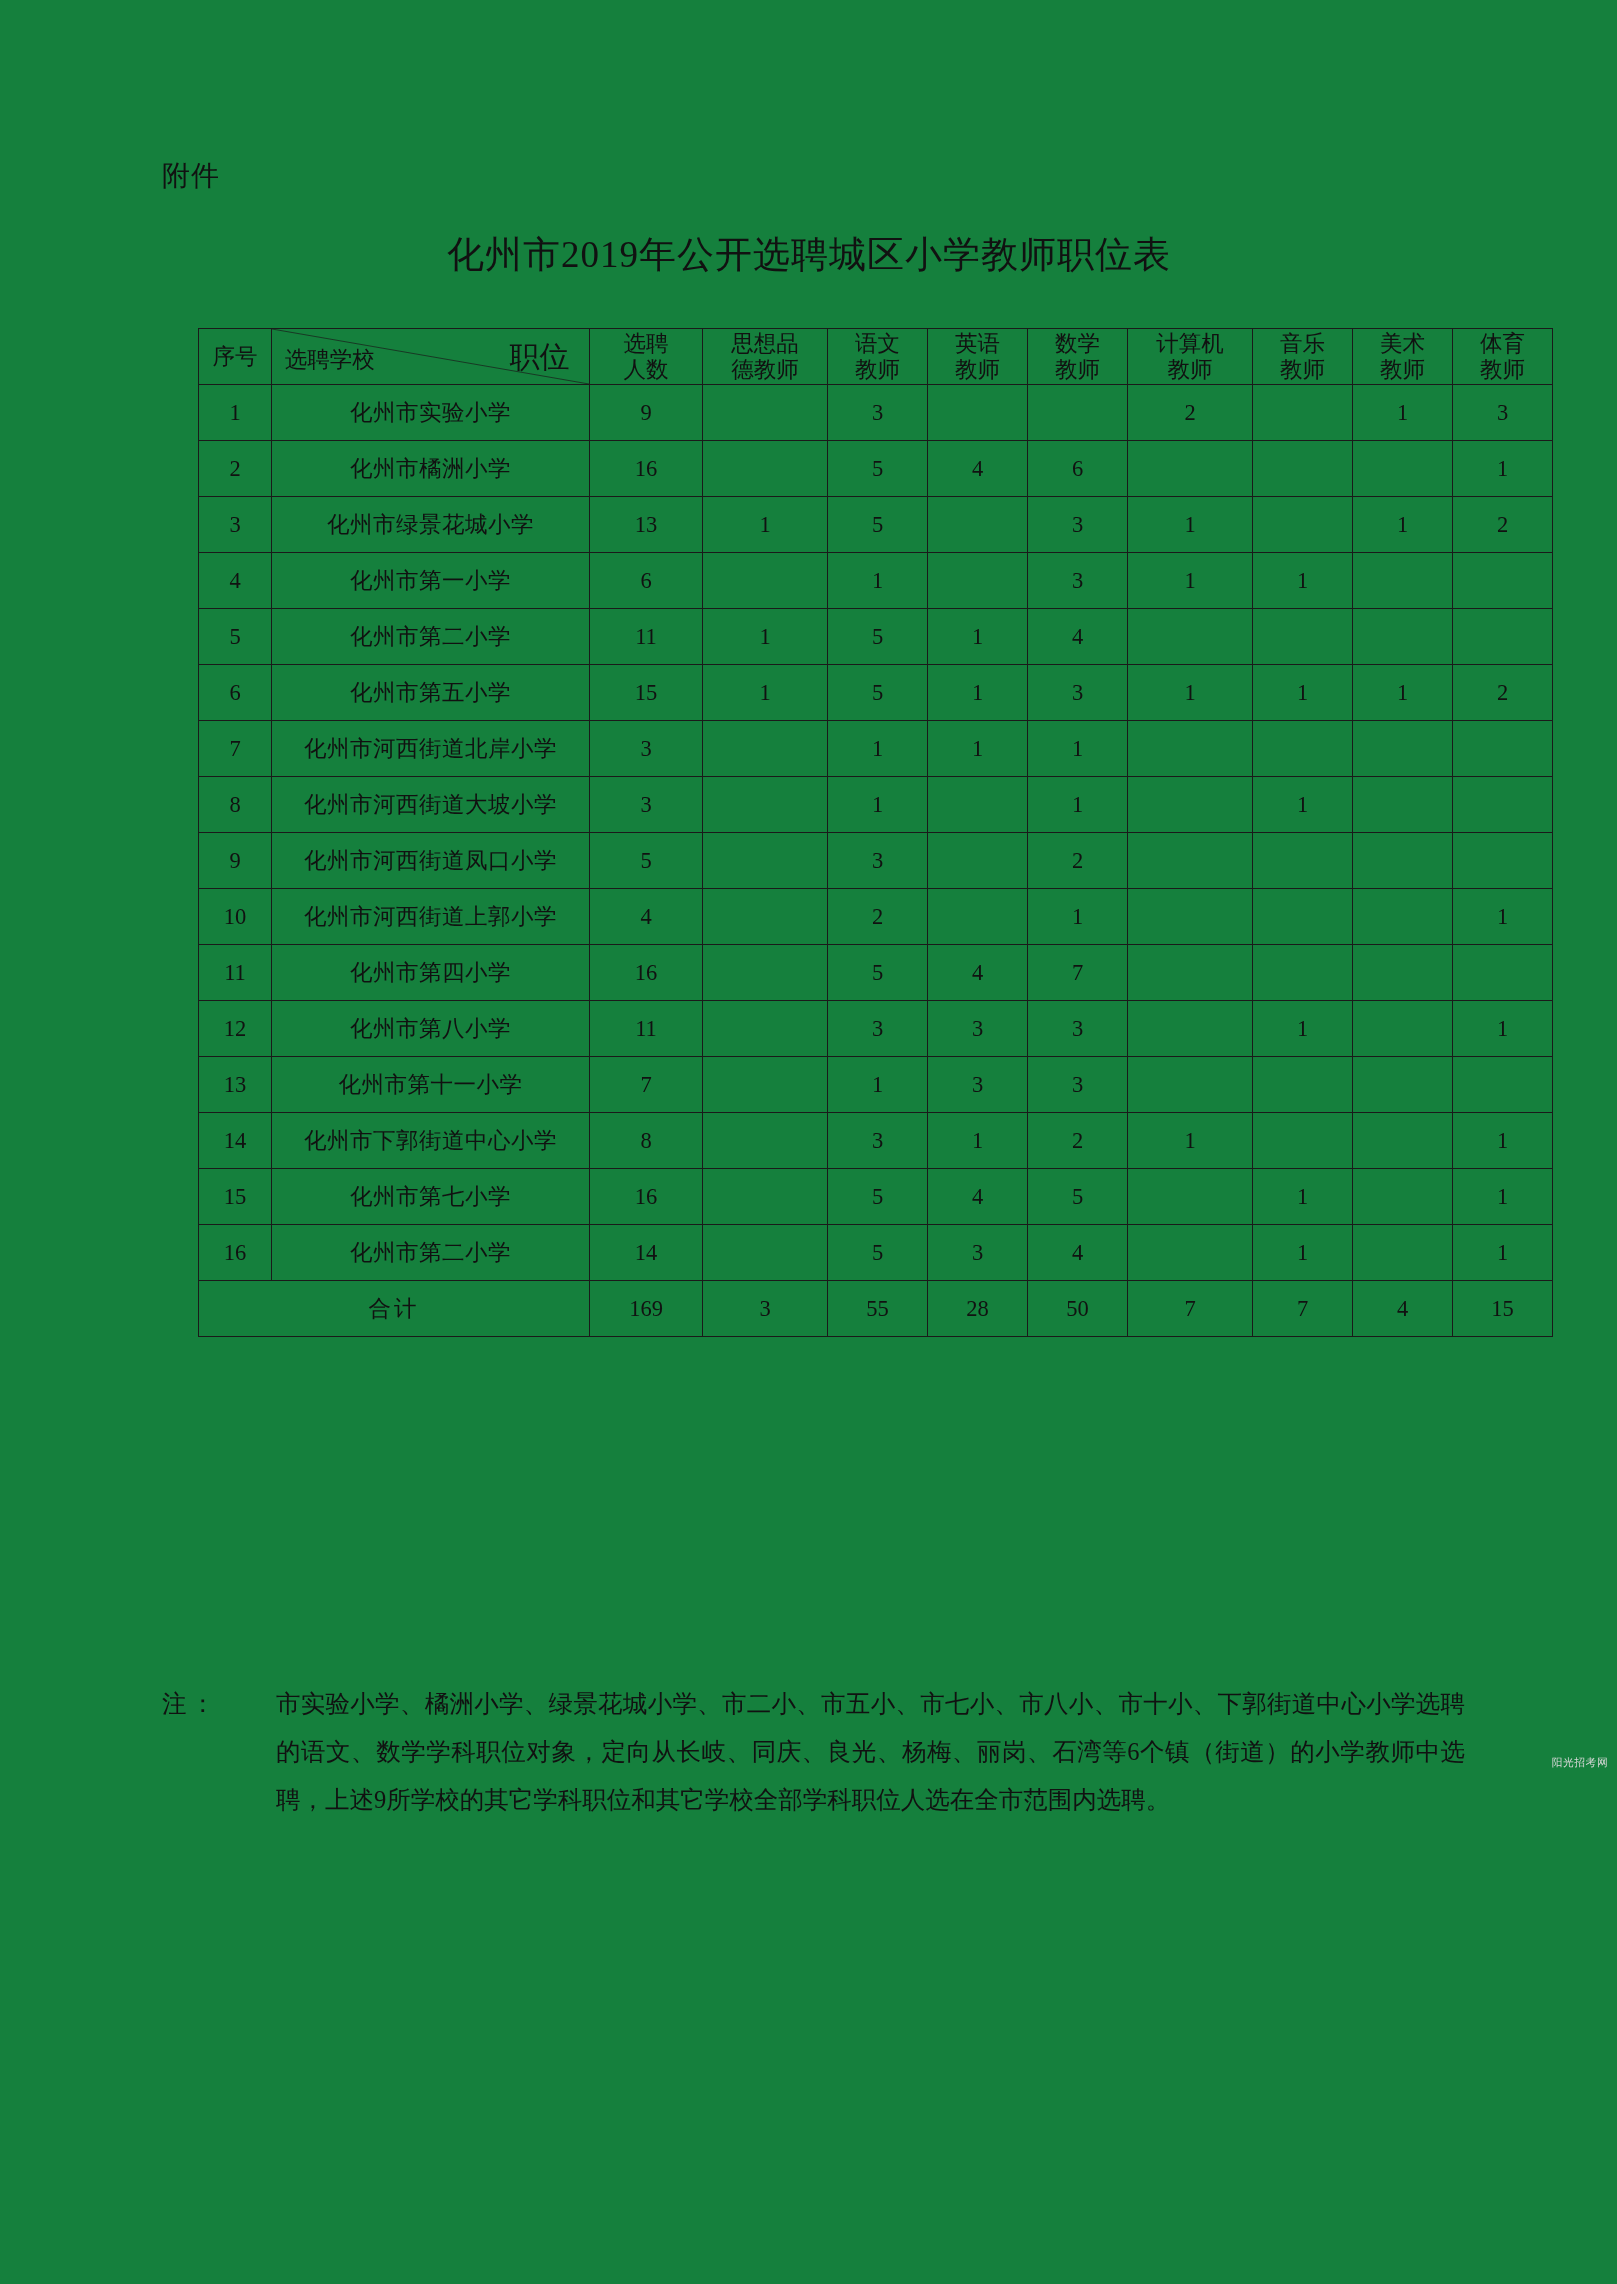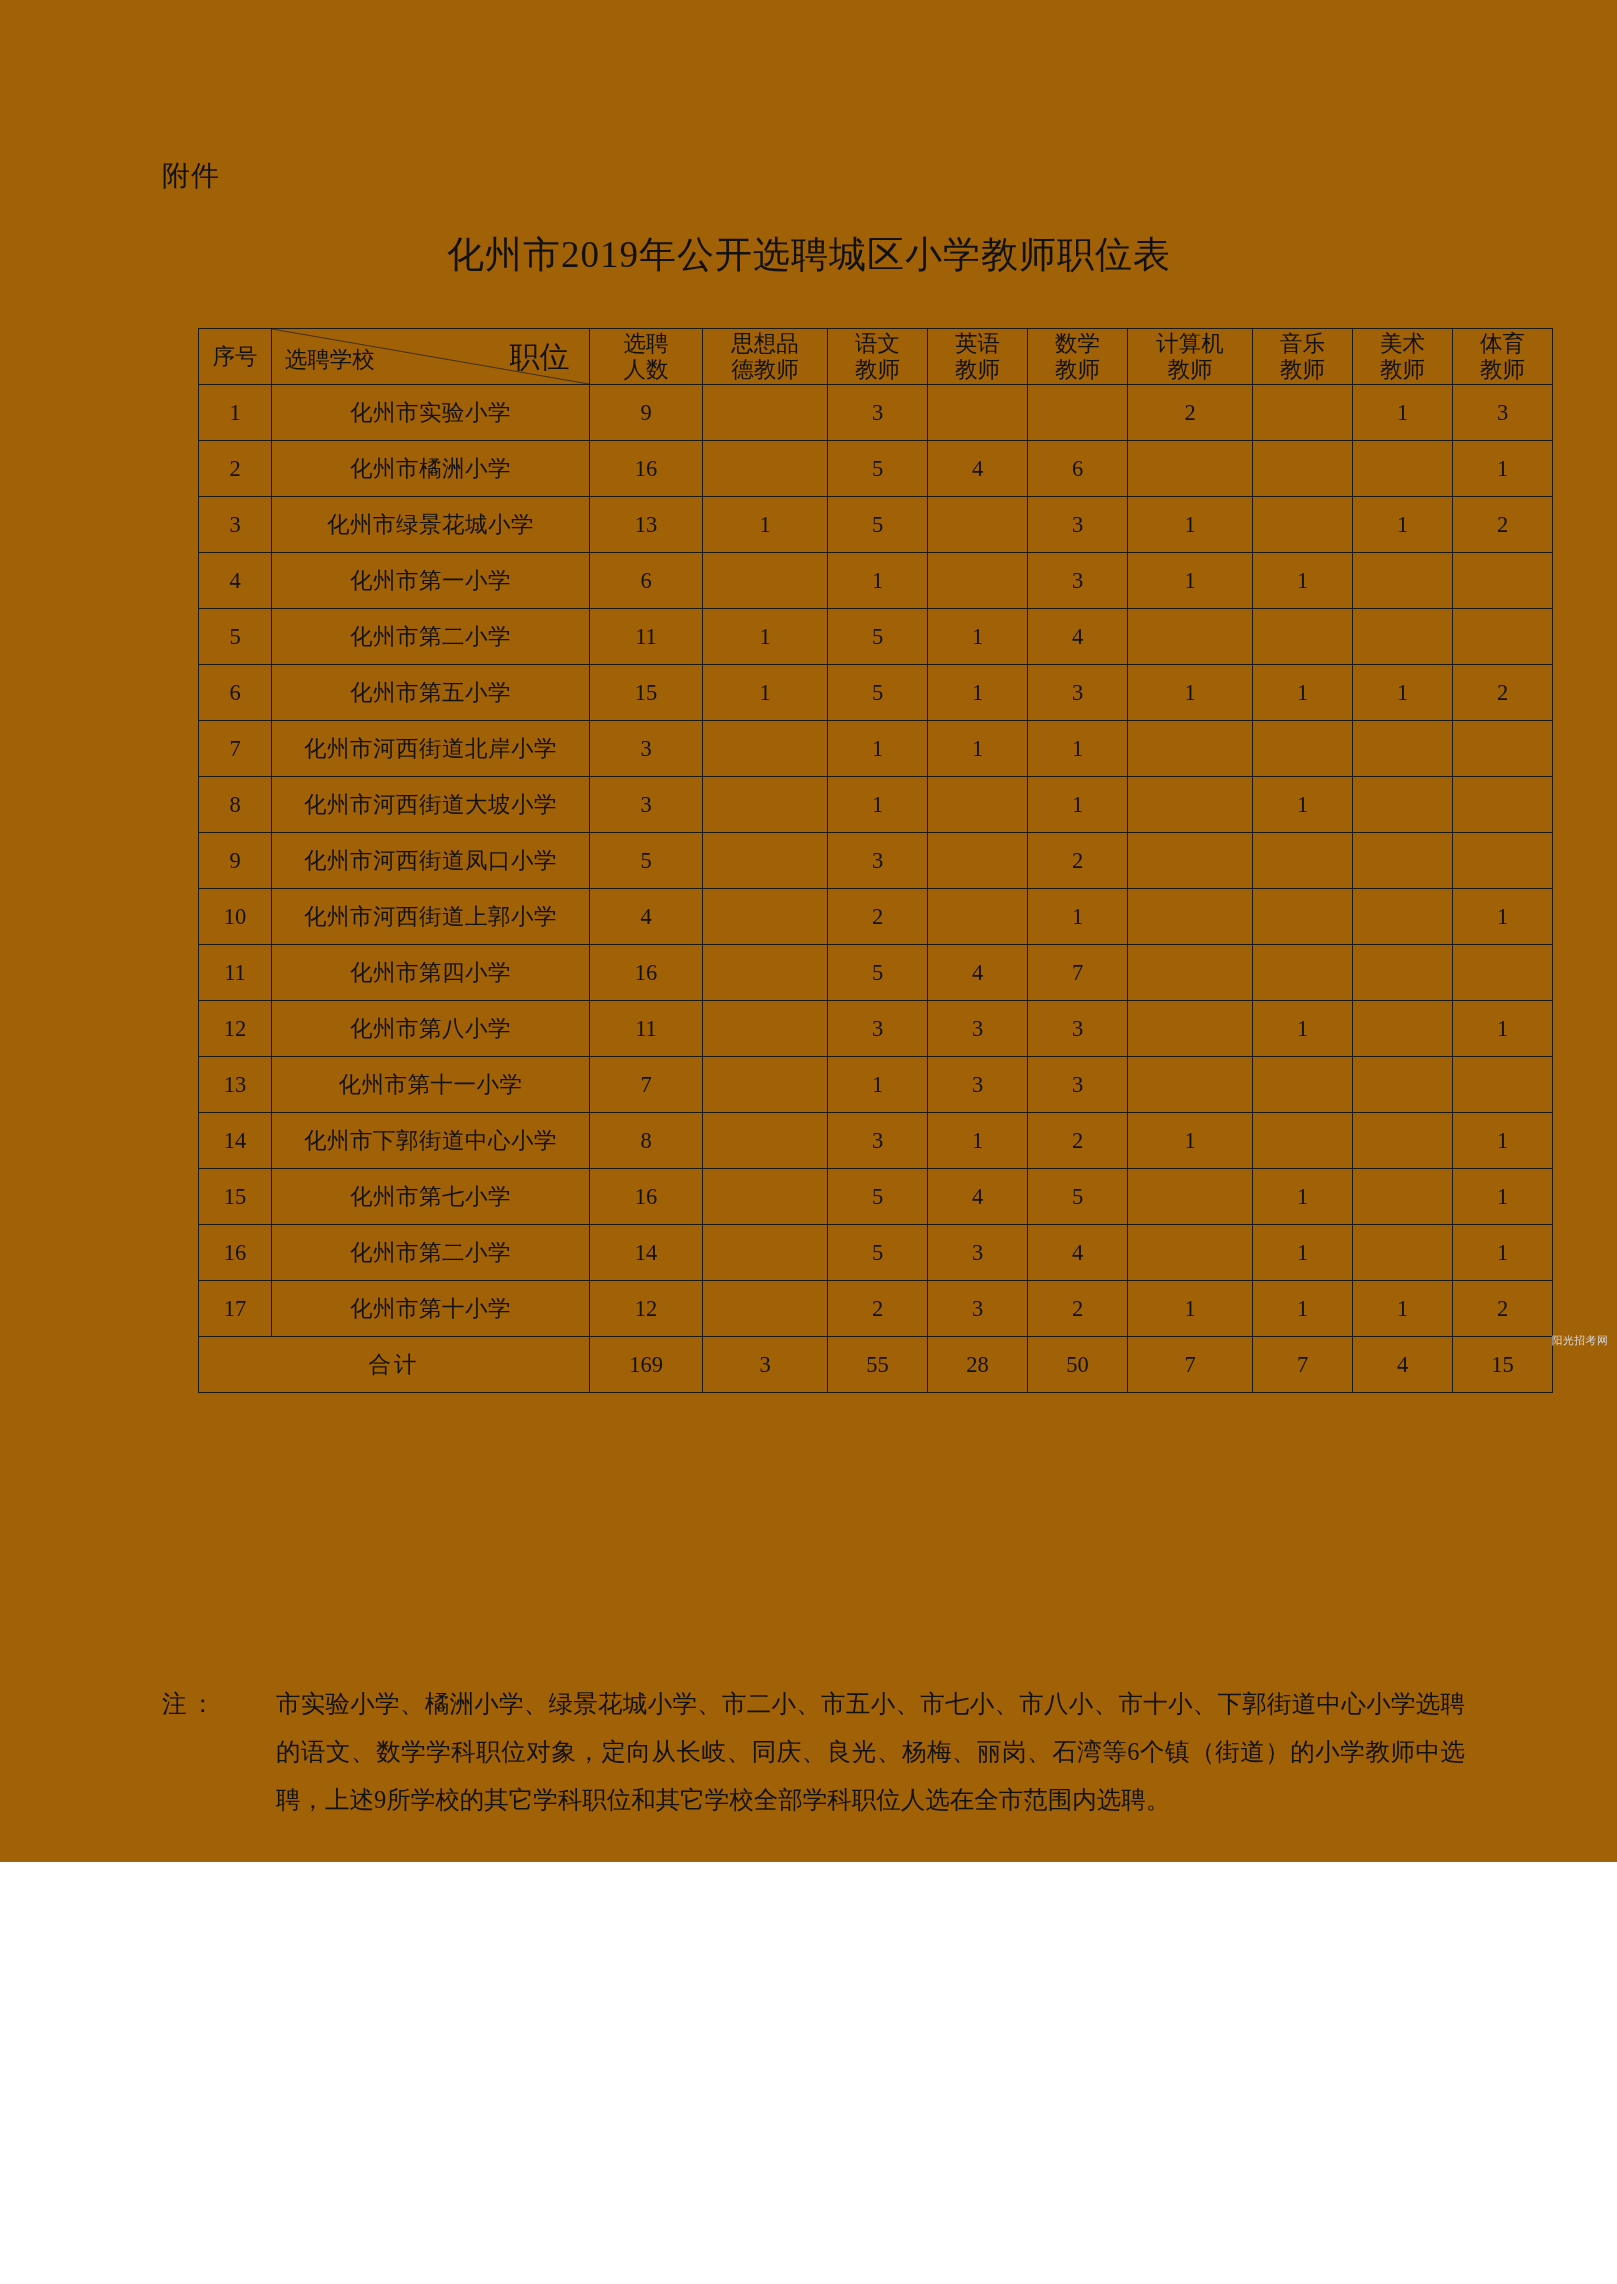--- a/index.html
+++ b/index.html
@@ -7,22 +7,22 @@
     padding: 0;
     background: #ffffff;
   }
   body {
     font-family: "Liberation Serif", "DejaVu Serif", serif;
     color: #111;
   }
   .page {
     position: relative;
     width: 1618px;
-    height: 1862px;
-    background: #a16207;
+    height: 2284px;
+    background: #15803d;
     box-sizing: border-box;
     padding: 0;
     overflow: hidden;
   }
   .attachment-label {
     position: absolute;
     left: 162px;
     top: 157px;
     font-size: 28px;
     letter-spacing: 1px;
@@ -407,33 +407,20 @@
           <td>14</td>
           <td></td>
           <td>5</td>
           <td>3</td>
           <td>4</td>
           <td></td>
           <td>1</td>
           <td></td>
           <td>1</td>
         </tr>
-        <tr>
-          <td>17</td>
-          <td class="school-cell">化州市第十小学</td>
-          <td>12</td>
-          <td></td>
-          <td>2</td>
-          <td>3</td>
-          <td>2</td>
-          <td>1</td>
-          <td>1</td>
-          <td>1</td>
-          <td>2</td>
-        </tr>
         <tr class="total-row">
           <td class="total-label" colspan="2">合计</td>
           <td>169</td>
           <td>3</td>
           <td>55</td>
           <td>28</td>
           <td>50</td>
           <td>7</td>
           <td>7</td>
           <td>4</td>

